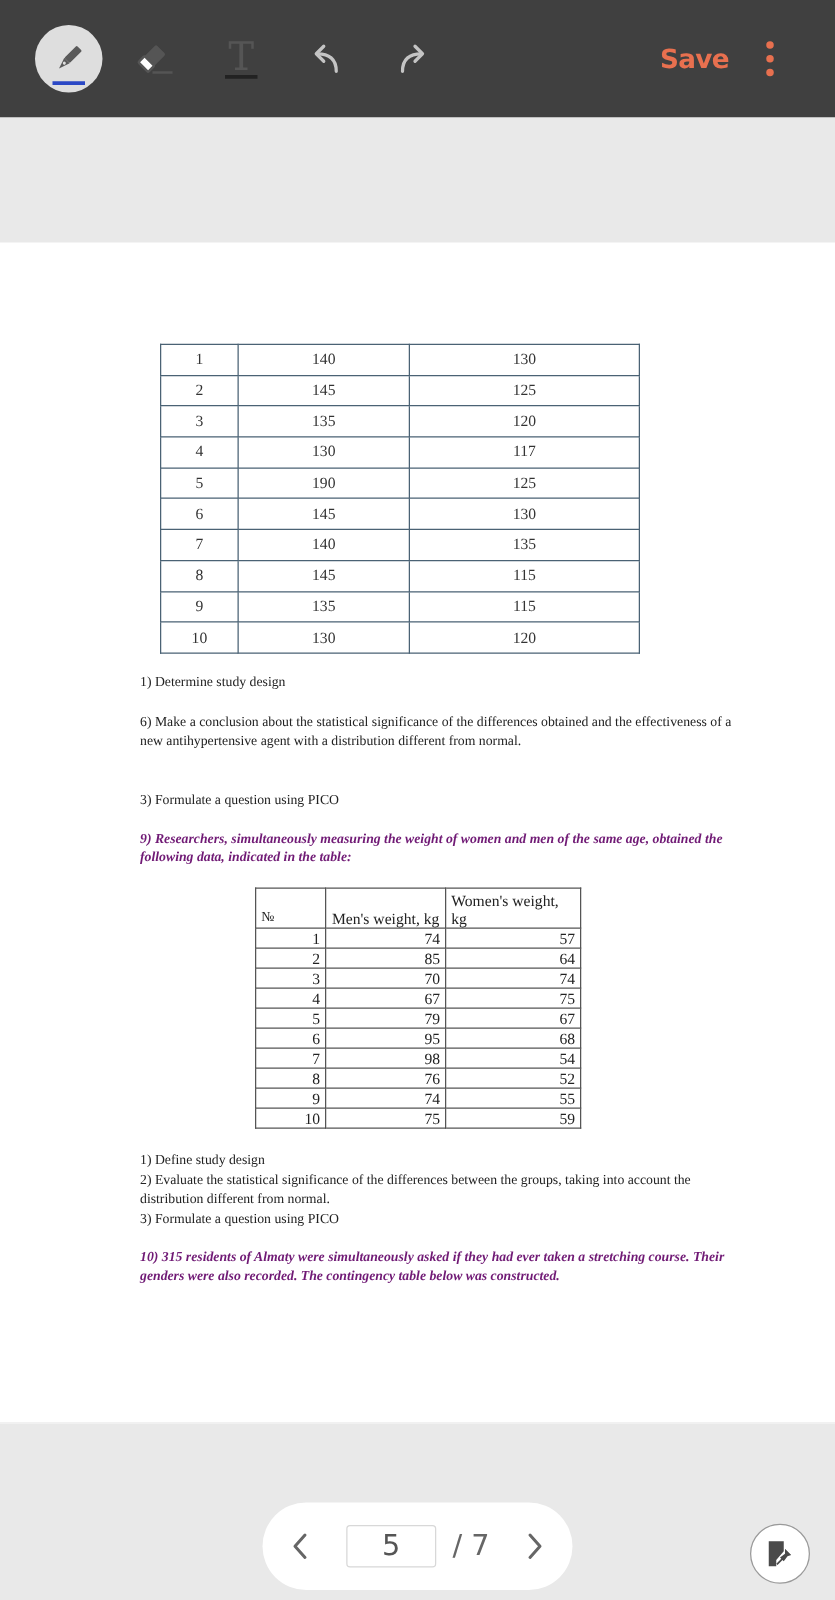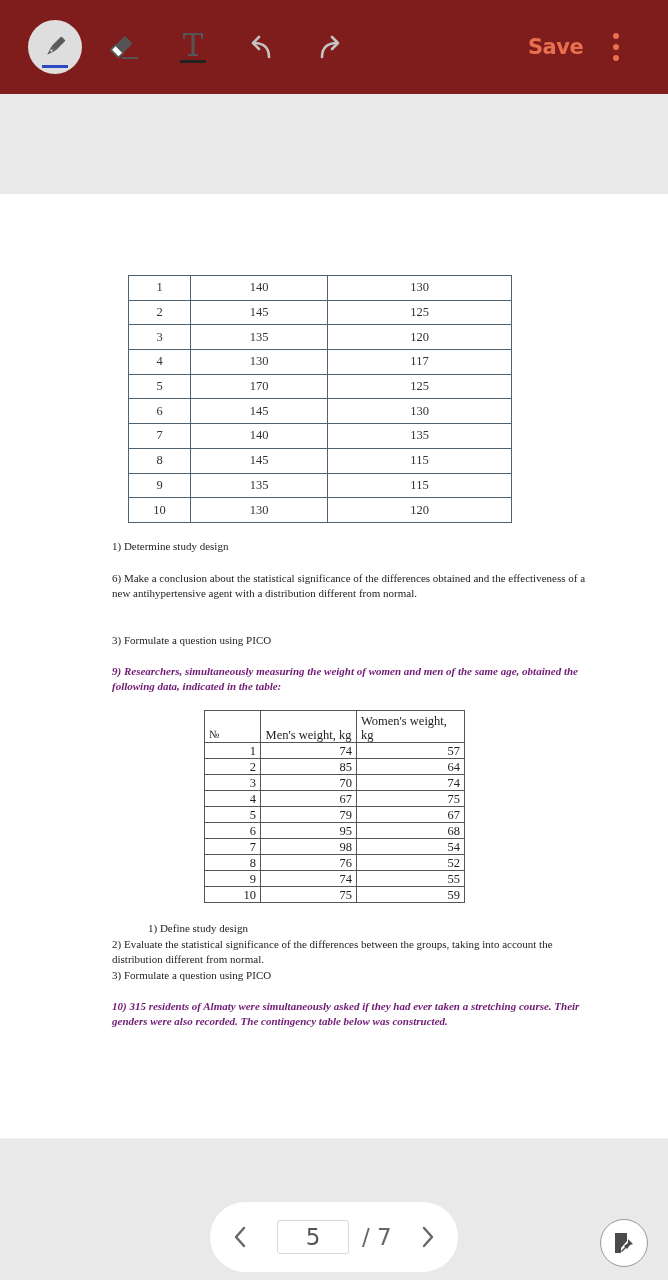--- a/index.html
+++ b/index.html
@@ -1,19 +1,19 @@
 <!DOCTYPE html>
 <html><head>
 <meta charset="utf-8">
 <style>
   * { box-sizing: border-box; margin: 0; padding: 0; }
   html, body { width: 668px; height: 1280px; overflow: hidden; background: #e9e9e9; }
   body { position: relative; font-family: "Liberation Sans", sans-serif; }
 
-  .toolbar { position: absolute; left: 0; top: 0; width: 668px; height: 94px; background: #7f1d1d; }
+  .toolbar { position: absolute; left: 0; top: 0; width: 668px; height: 94px; background: #404040; }
   .tool { position: absolute; top: 20px; width: 54px; height: 54px; display: flex; align-items: center; justify-content: center; cursor: pointer; }
   .tool.pen { left: 28px; border-radius: 50%; background: #dedede; }
   .tool.eraser { left: 97px; }
   .tool.text { left: 166px; }
   .tool.undo { left: 234px; }
   .tool.redo { left: 303px; }
   .tool-underline { position: absolute; bottom: 6px; left: 14px; width: 26px; height: 3px; }
   .save-btn { position: absolute; left: 528px; top: 30px; height: 34px; line-height: 34px; font-family: "DejaVu Sans", sans-serif; font-weight: bold; font-size: 21px; color: #e8704f; letter-spacing: -0.5px; cursor: pointer; }
   .more-btn { position: absolute; left: 604px; top: 30px; width: 24px; height: 34px; display: flex; flex-direction: column; align-items: center; justify-content: center; gap: 5px; cursor: pointer; }
   .more-btn span { width: 6px; height: 6px; border-radius: 50%; background: #e8704f; display: block; }
@@ -116,21 +116,21 @@
           <td class="c2">135</td>
           <td class="c3">120</td>
         </tr>
       <tr>
           <td class="c1">4</td>
           <td class="c2">130</td>
           <td class="c3">117</td>
         </tr>
       <tr>
           <td class="c1">5</td>
-          <td class="c2">170</td>
+          <td class="c2">190</td>
           <td class="c3">125</td>
         </tr>
       <tr>
           <td class="c1">6</td>
           <td class="c2">145</td>
           <td class="c3">130</td>
         </tr>
       <tr>
           <td class="c1">7</td>
           <td class="c2">140</td>
@@ -212,21 +212,21 @@
           <td class="w">55</td>
         </tr>
       <tr>
           <td class="n">10</td>
           <td class="m">75</td>
           <td class="w">59</td>
         </tr>
     </tbody>
   </table>
 
-  <div class="para" style="top:727px;margin-left:36px;">1) Define study design</div>
+  <div class="para" style="top:727px;">1) Define study design</div>
   <div class="para" style="top:743px;">2) Evaluate the statistical significance of the differences between the groups, taking into account the distribution different from normal.</div>
   <div class="para" style="top:774px;">3) Formulate a question using PICO</div>
   <div class="para bi" style="top:805px; width:470px;">10) 315 residents of Almaty were simultaneously asked if they had ever taken a stretching course. Their genders were also recorded. The contingency table below was constructed.</div>
 </div>
 
 <div class="bottom-bar">
   <div class="pager">
     <div class="prev">
       <svg width="16" height="24" viewBox="0 0 16 24">
         <path d="M12 3 L4 12 L12 21" fill="none" stroke="#666" stroke-width="2.4" stroke-linecap="round" stroke-linejoin="round"></path>

